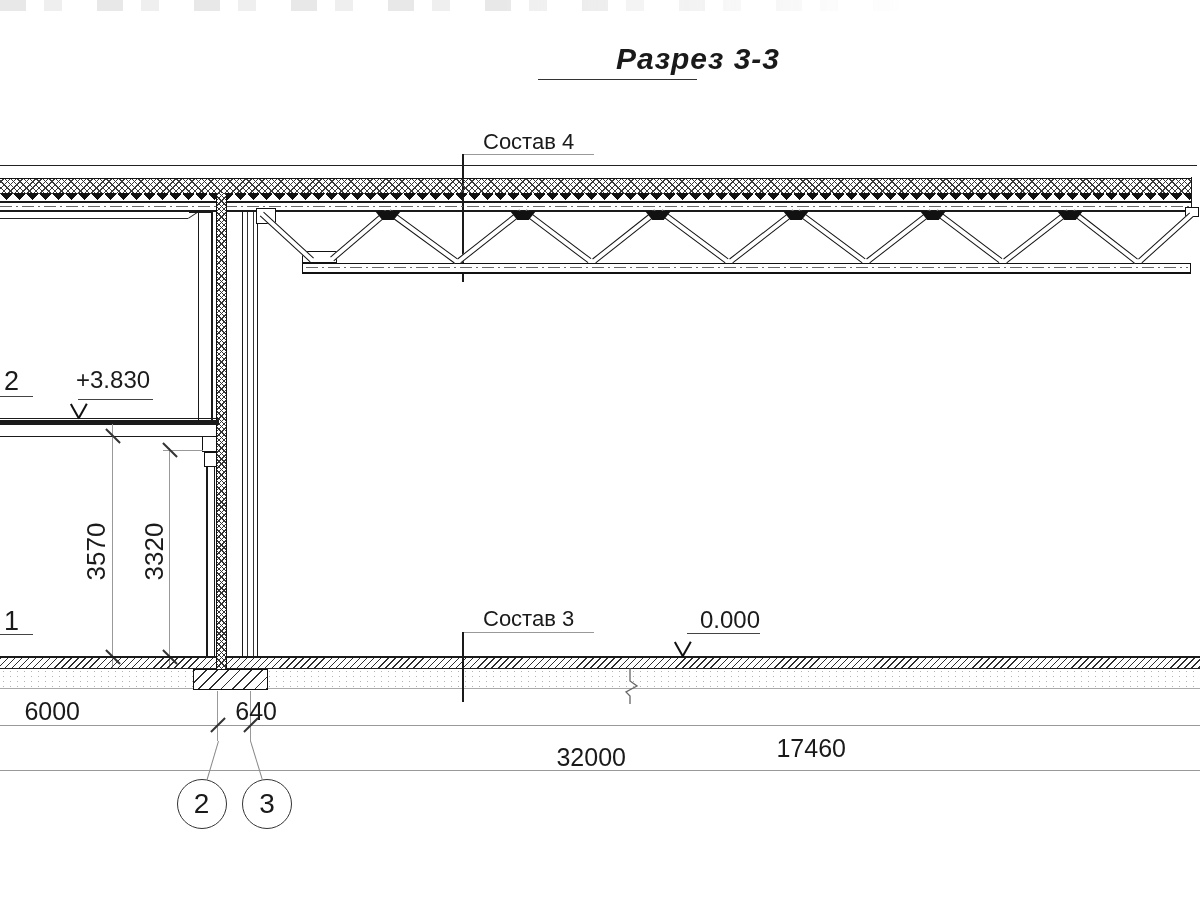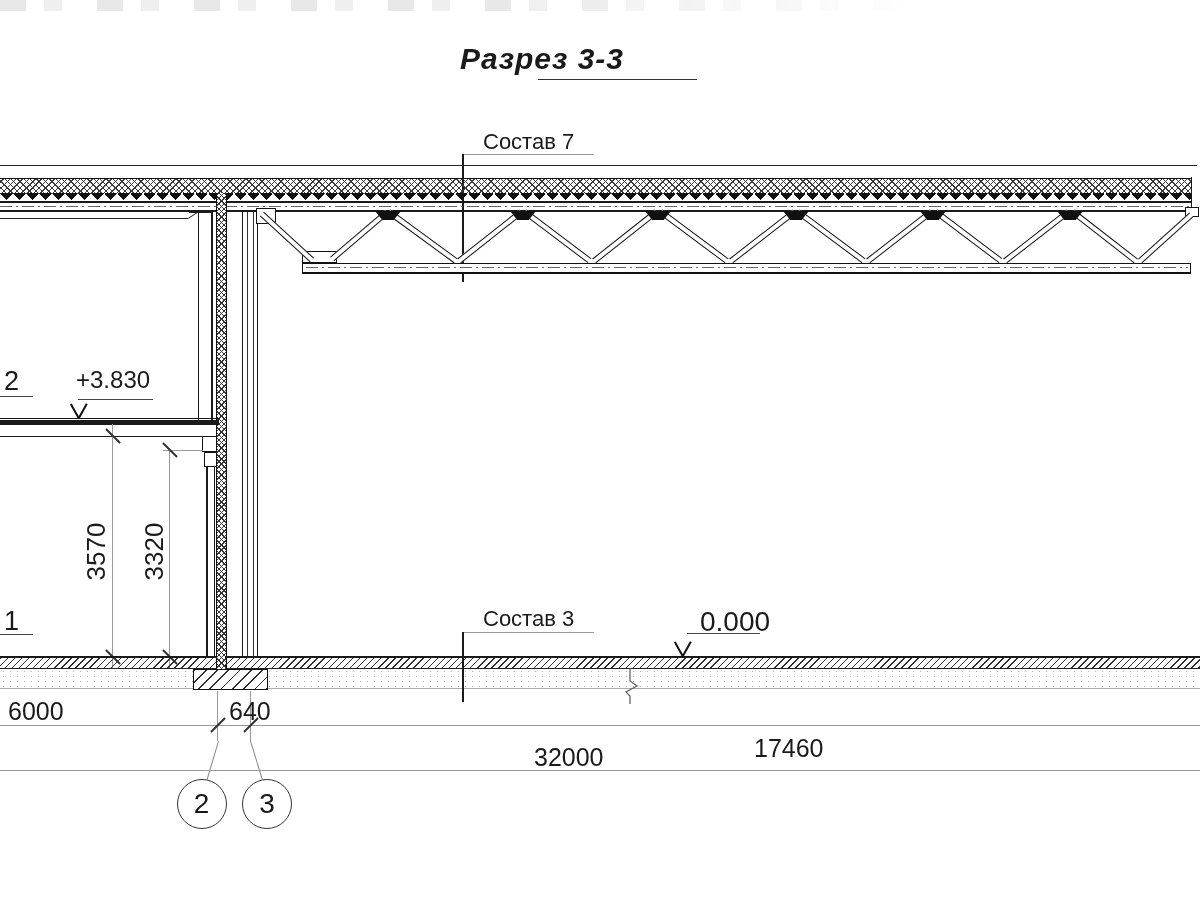--- a/index.html
+++ b/index.html
@@ -4,21 +4,21 @@
 <style>
   html,body{margin:0;padding:0;background:#fff;}
   #canvas{position:relative;width:1200px;height:900px;background:#fff;overflow:hidden;
           font-family:"Liberation Sans", sans-serif;color:#1a1a1a;}
   .abs{position:absolute;}
   .hl{position:absolute;background:#1a1a1a;}   
   .vl{position:absolute;background:#1a1a1a;}   
   .thin{background:#999;}
   .mid{background:#444;}
   .txt{position:absolute;white-space:nowrap;}
-  .ctr{text-align:left;}
+  .ctr{text-align:right;}
   
   .xhatch{background-image:
       repeating-linear-gradient(45deg,#3a3a3a 0 1px,transparent 1px 4.5px),
       repeating-linear-gradient(-45deg,#3a3a3a 0 1px,transparent 1px 4.5px);
       border-top:1.2px solid #111;}
   
   .dentils{background-image:conic-gradient(from 319deg at 50% 92%, #111 0 82deg, transparent 82deg 360deg);
       background-size:13px 100%;background-repeat:repeat-x;}
   .dashdot{height:1px;background:repeating-linear-gradient(to right,#666 0 12px,transparent 12px 16px,#666 16px 18px,transparent 18px 22px);}
   .wallhatch{background-color:#fff;background-image:
@@ -50,21 +50,21 @@
 </head>
 <body>
 
 <div id="canvas">
 
   <div class="remnant"></div>
 
   <div class="txt ctr" style="left:460px;top:42px;width:320px;font-size:30px;font-style:italic;font-weight:600;letter-spacing:1px;">Разрез 3-3</div>
   <div class="hl" style="left:538px;top:79px;width:159px;height:1.2px;background:#333;"></div>
 
-  <div class="txt" style="left:483px;top:129px;font-size:22px;">Состав 7</div>
+  <div class="txt" style="left:483px;top:129px;font-size:22px;">Состав 4</div>
   <div class="hl thin" style="left:462px;top:154px;width:132px;height:1px;"></div>
   <div class="vl" style="left:461.5px;top:154px;width:2.6px;height:128px;"></div>
 
   <div class="hl" style="left:0;top:165px;width:1197px;height:1px;background:#222;"></div>
   <div class="abs xhatch" style="left:0;top:177.5px;width:1192px;height:15.5px;"></div>
   <div class="abs dentils" style="left:0;top:193px;width:1192px;height:8px;"></div>
 
   <div class="hl" style="left:0;top:200.5px;width:215.5px;height:2.4px;"></div>
   <div class="hl" style="left:224.5px;top:200.5px;width:967.5px;height:2.4px;"></div>
   <div class="abs dashdot" style="left:0;top:205.5px;width:215.5px;"></div>
@@ -155,21 +155,21 @@
   <div class="abs foot" style="left:193px;top:669px;width:75px;height:21px;"></div>
 
   <svg class="abs" style="left:622px;top:668px;" width="20" height="36" viewBox="0 0 20 36">
     <polyline points="8,0 8,13 15,18 4,24 8,28 8,36" fill="none" stroke="#666" stroke-width="1.3"></polyline>
   </svg>
 
   <div class="txt" style="left:483px;top:606px;font-size:22px;">Состав 3</div>
   <div class="hl thin" style="left:462px;top:632px;width:132px;height:1px;"></div>
   <div class="vl" style="left:461.5px;top:632px;width:2.6px;height:70px;"></div>
 
-  <div class="txt" style="left:700px;top:606px;font-size:28px;text-align:right;">0.000</div>
+  <div class="txt" style="left:700px;top:606px;font-size:24px;text-align:right;">0.000</div>
   <div class="hl mid" style="left:687px;top:632.5px;width:73px;height:1px;"></div>
   <div class="arm" style="left:675px;top:641px;width:16.5px;transform:rotate(61deg);"></div>
   <div class="arm" style="left:691px;top:641px;width:16.5px;transform:rotate(119deg);"></div>
 
   <div class="vl thin" style="left:217px;top:691px;width:1px;height:50px;"></div>
   <div class="vl thin" style="left:250px;top:691px;width:1px;height:50px;"></div>
 
   <div class="hl thin" style="left:0;top:724.5px;width:1200px;height:1px;"></div>
   <div class="tickd" style="left:207.5px;top:723.5px;transform:rotate(-45deg);"></div>
   <div class="tickd" style="left:240.5px;top:723.5px;transform:rotate(-45deg);"></div>

